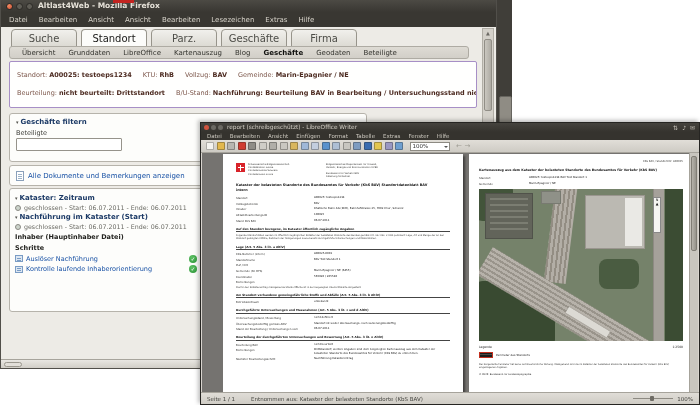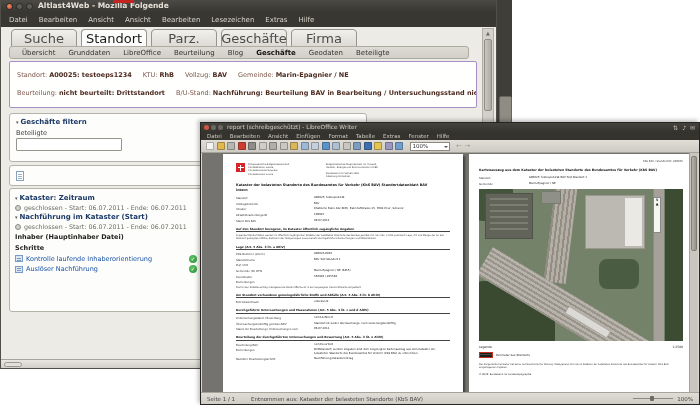--- a/index.html
+++ b/index.html
@@ -17,21 +17,21 @@
   .wbtn.close{left:5px;background:radial-gradient(circle at 35% 30%,#f08b63,#cf4f33)}
   .wbtn.min{left:15px;background:#5f5d56}
   .wbtn.max{left:25px;background:#5f5d56}
   .ff-title{position:absolute;left:37px;top:1px;font-size:7.5px;font-weight:bold;color:#e7e3da;white-space:nowrap}
   .artifact{position:absolute;left:112px;top:0;width:21px;height:3px;background:#c32420}
   .ff-menubar{position:absolute;left:0;top:12px;width:100%;height:15px;background:#393732;display:flex;align-items:center;gap:11px;padding:0 8px}
   .ff-menubar span{font-size:7px;color:#d8d4cb;white-space:nowrap}
   .ff-main{position:absolute;left:0;top:27px;right:0;bottom:9px;background:#edebe6;overflow:hidden}
 
   .ff-tabs{position:absolute;left:10px;top:2px;height:15px;display:flex;gap:4px}
-  .tab{width:66px;height:19px;border:1px solid #97948b;border-radius:4px 4px 0 0;background:linear-gradient(#f1f0ec,#dbd9d2);font-size:13px;color:#4c4c47;display:flex;align-items:center;justify-content:center;white-space:nowrap}
+  .tab{width:66px;height:19px;border:1px solid #97948b;border-radius:4px 4px 0 0;background:linear-gradient(#f1f0ec,#dbd9d2);font-size:10px;color:#4c4c47;display:flex;align-items:center;justify-content:center;white-space:nowrap}
   .tab.active{background:#fcfcfa;color:#191917;border-bottom-color:#fcfcfa}
 
   .ff-subtabs{position:absolute;left:8px;top:19px;width:460px;height:13px;background:linear-gradient(#dedbd4,#d2cfc8);border:1px solid #aeaba3;border-radius:3px;display:flex;align-items:center;gap:13px;padding:0 12px}
   .ff-subtabs span{font-size:7px;color:#34342f;white-space:nowrap}
   .ff-subtabs span.active{font-weight:bold;color:#0f0f0d}
 
   .infobox{position:absolute;left:8px;top:34px;width:468px;height:47px;background:#fffffe;border:1px solid #a78fc6;border-radius:2px;padding:3px 7px;line-height:13.5px;overflow:hidden}
   .ib-line{white-space:nowrap}
   .ib-label{font-size:6.5px;color:#7c564a;margin-right:2px}
   .ib-value{font-size:6.5px;font-weight:bold;color:#4d2b21;margin-right:11px}
@@ -150,21 +150,21 @@
 
 <div id="bg-strip"></div>
 <div class="bg-notch" style="top:96px"></div>
 <div class="bg-notch" style="top:224px"></div>
 
 <section id="firefox">
   <div class="ff-titlebar">
     <span class="wbtn close"></span>
     <span class="wbtn min"></span>
     <span class="wbtn max"></span>
-    <span class="ff-title">Altlast4Web - Mozilla Folgende</span>
+    <span class="ff-title">Altlast4Web - Mozilla Firefox</span>
     <span class="artifact"></span>
   </div>
   <nav class="ff-menubar" id="ff-menu">
       <span>Datei</span>
       <span>Bearbeiten</span>
       <span>Ansicht</span>
       <span>Ansicht</span>
       <span>Bearbeiten</span>
       <span>Lesezeichen</span>
       <span>Extras</span>
@@ -175,21 +175,21 @@
         <div class="tab">Suche</div>
         <div class="tab active">Standort</div>
         <div class="tab">Parz.</div>
         <div class="tab">Geschäfte</div>
         <div class="tab">Firma</div>
       </div>
     <div class="ff-subtabs" id="ff-subtabs">
         <span>Übersicht</span>
         <span>Grunddaten</span>
         <span>LibreOffice</span>
-        <span>Beurteilung</span>
+        <span>Kartenauszug</span>
         <span>Blog</span>
         <span class="active">Geschäfte</span>
         <span>Geodaten</span>
         <span>Beteiligte</span>
       </div>
     <div class="infobox" id="ff-infobox">
         <div class="ib-line"><span class="ib-label">Standort:</span><span class="ib-value">A00025: testoeps1234</span><span class="ib-label">KTU:</span><span class="ib-value">RhB</span><span class="ib-label">Vollzug:</span><span class="ib-value">BAV</span><span class="ib-label">Gemeinde:</span><span class="ib-value">Marin-Epagnier / NE</span></div>
         <div class="ib-line"><span class="ib-label">Beurteilung:</span><span class="ib-value">nicht beurteilt: Drittstandort</span><span class="ib-label">B/U-Stand:</span><span class="ib-value">Nachführung: Beurteilung BAV in Bearbeitung / Untersuchungsstand nicht definiert</span></div>
         <div class="ib-line"><span class="ib-label">KLS:</span><span class="ib-value">kein Ersteintrag</span></div>
       </div>
@@ -199,44 +199,45 @@
       <div class="f-fields">
         <div class="f-field">
           <span class="f-label">Beteiligte</span>
           <div class="f-input"></div>
         </div>
       </div>
     </div>
 
     <div class="panel" id="docs-box">
       <span class="doc-ic"></span>
+      <span class="link">Alle Dokumente und Bemerkungen anzeigen</span>
     </div>
 
     <div class="panel" id="kataster-box">
       <div class="kh"><span class="tri">▾</span><span>Kataster: Zeitraum</span></div>
       <div class="krow">
         <span class="stic"></span>
         <span class="kstatus">geschlossen - Start: 06.07.2011 - Ende: 06.07.2011</span>
       </div>
       <div class="kh"><span class="tri">▾</span><span>Nachführung im Kataster (Start)</span></div>
       <div class="krow">
         <span class="stic"></span>
         <span class="kstatus">geschlossen - Start: 06.07.2011 - Ende: 06.07.2011</span>
       </div>
       <div class="kb">Inhaber (Hauptinhaber Datei)</div>
       <div class="kb">Schritte</div>
       <div id="steps">
           <div class="step">
             <span class="ic"></span>
-            <span class="link" style="font-size: 6.5px;">Kontrolle laufende Inhaberorientierung</span>
+            <span class="link" style="font-size: 6.5px;">Auslöser Nachführung</span>
             <span class="chk">✓</span>
           </div>
           <div class="step">
             <span class="ic"></span>
-            <span class="link" style="font-size: 6.5px;">Auslöser Nachführung</span>
+            <span class="link" style="font-size: 6.5px;">Kontrolle laufende Inhaberorientierung</span>
             <span class="chk">✓</span>
           </div>
         </div>
     </div>
   </div>
   <div class="ff-scroll">
     <span class="sarrow" style="top:0">▲</span>
     <div class="ff-thumb"></div>
     <span class="sarrow" style="bottom:0">▼</span>
   </div>

